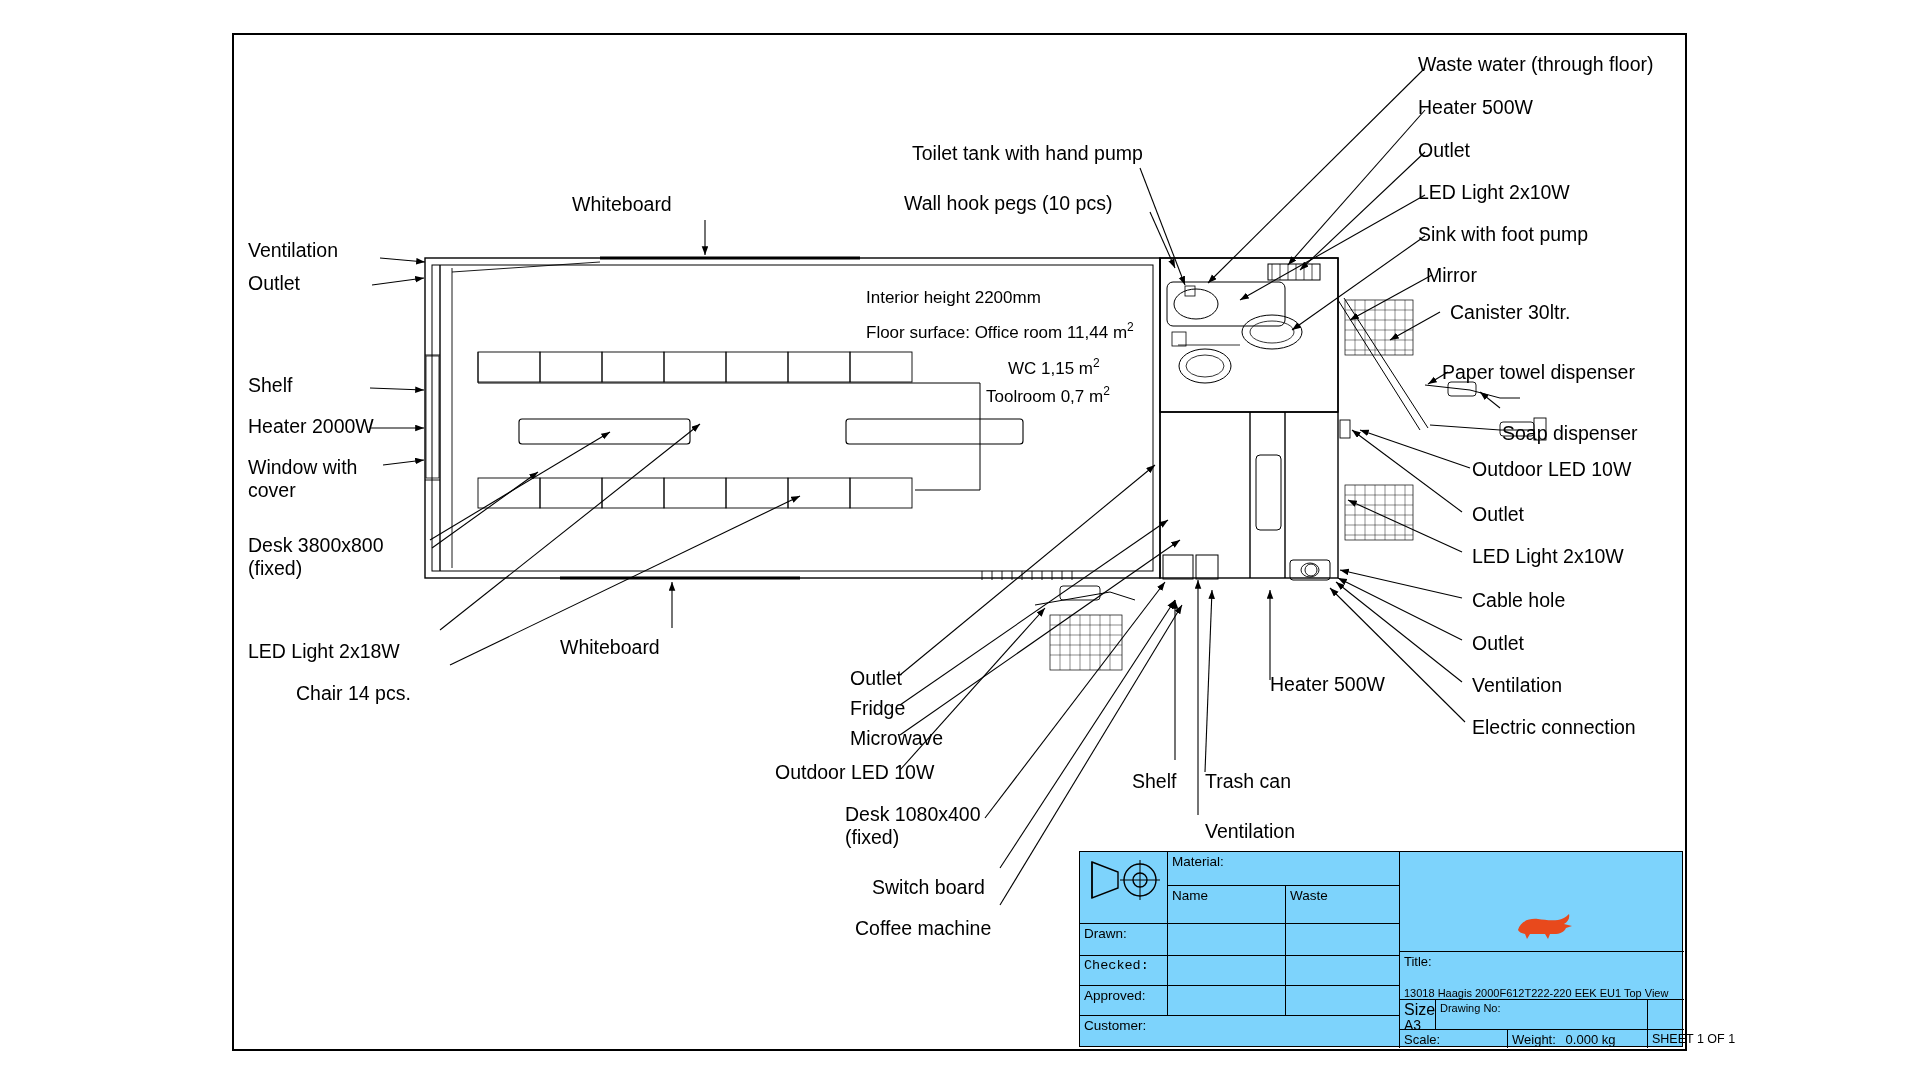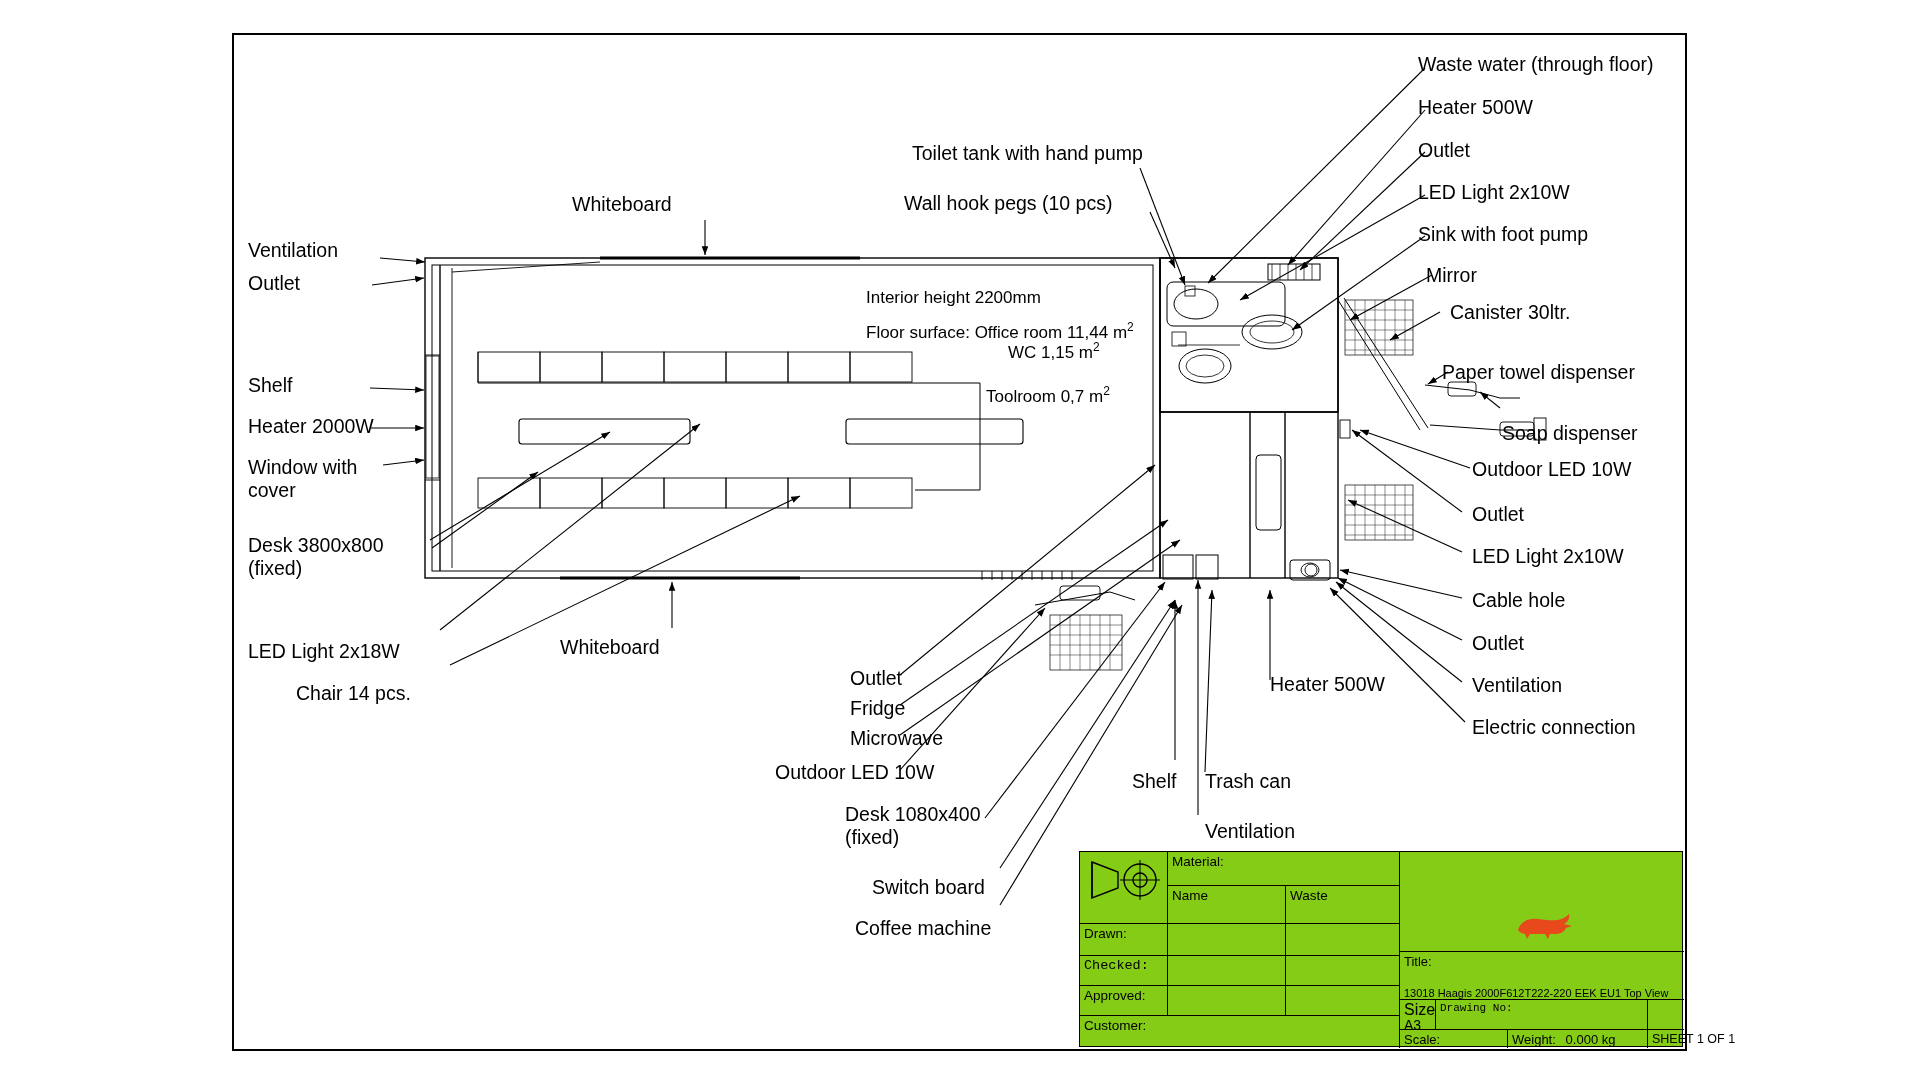--- a/index.html
+++ b/index.html
@@ -4,21 +4,21 @@
 <style>
   html,body{margin:0;padding:0;background:#ffffff;}
   body{width:1920px;height:1080px;overflow:hidden;font-family:"Liberation Sans",sans-serif;}
   #sheet{position:absolute;left:0;top:0;width:1920px;height:1080px;background:#ffffff;}
   #frame{position:absolute;left:232px;top:33px;width:1455px;height:1018px;border:2px solid #000;box-sizing:border-box;background:#fff;}
   .lbl{position:absolute;font-size:19.5px;color:#000;white-space:nowrap;line-height:1.18;}
   .lbl.small{font-size:17px;}
   .sup{font-size:12px;vertical-align:super;}
   svg.overlay{position:absolute;left:0;top:0;width:1920px;height:1080px;pointer-events:none;}
   
-  #titleblock{position:absolute;left:1079px;top:851px;width:604px;height:196px;border:1.5px solid #000;box-sizing:border-box;background:#84cc16;}
+  #titleblock{position:absolute;left:1079px;top:851px;width:604px;height:196px;border:1.5px solid #000;box-sizing:border-box;background:#7dd3fc;}
   .tbcell{position:absolute;box-sizing:border-box;font-size:13.5px;color:#000;padding:2px 4px;}
   #respo{position:absolute;left:1418px;top:862px;width:250px;height:80px;}
   .respo-text{font-family:"Liberation Sans",sans-serif;font-weight:bold;font-style:italic;font-size:46px;color:#E8491C;letter-spacing:1px;}
   .tt{font-size:13px;}
 </style>
 </head>
 <body>
 
 <div id="sheet">
 
@@ -276,21 +276,21 @@
 (fixed)</span></div>
   <div class="lbl" style="left:872px;top:876px;">Switch board</div>
   <div class="lbl" style="left:855px;top:917px;">Coffee machine</div>
 
   <div class="lbl" style="left:1132px;top:770px;">Shelf</div>
   <div class="lbl" style="left:1205px;top:770px;">Trash can</div>
   <div class="lbl" style="left:1205px;top:820px;">Ventilation</div>
 
   <div class="lbl small" style="left:866px;top:288px;">Interior height 2200mm</div>
   <div class="lbl small" style="left:866px;top:320px;"><span>Floor surface: Office room 11,44 m</span><span class="sup">2</span></div>
-  <div class="lbl small" style="left:1008px;top:340px;"><span>WC 1,15 m</span><span class="sup">2</span></div>
+  <div class="lbl small" style="left:1008px;top:356px;"><span>WC 1,15 m</span><span class="sup">2</span></div>
   <div class="lbl small" style="left:972px;top:384px;margin-left:14px;"><span>Toolroom 0,7 m</span><span class="sup">2</span></div>
 
   <div id="titleblock">
 
     <div class="tbcell" style="left:0;top:0;width:88px;height:72px;border-right:1.2px solid #000;border-bottom:1.2px solid #000;">
       <svg width="80" height="52" viewBox="0 0 80 52">
         <path d="M8 8 L34 18 L34 34 L8 44 Z" fill="none" stroke="#000" stroke-width="1.4"></path>
         <line x1="8" y1="8" x2="8" y2="44" stroke="#000" stroke-width="1.4"></line>
         <circle cx="56" cy="26" r="16" fill="none" stroke="#000" stroke-width="1.4"></circle>
         <circle cx="56" cy="26" r="7" fill="none" stroke="#000" stroke-width="1.4"></circle>
@@ -322,21 +322,21 @@
     <div class="tbcell" style="left:320px;top:100px;width:284px;height:48px;border-bottom:1.2px solid #000;">
       <div class="tt">Title:</div>
       <div class="tt" style="font-size:11px;margin-top:18px;">13018 Haagis 2000F612T222-220 EEK EU1 Top View</div>
     </div>
 
     <div class="tbcell" style="left:320px;top:148px;width:36px;height:30px;border-right:1.2px solid #000;border-bottom:1.2px solid #000;">
       <div class="tt" style="font-size:16px;line-height:1;">Size</div>
       <div class="tt" style="font-size:14px;line-height:1.1;">A3</div>
     </div>
     <div class="tbcell" style="left:356px;top:148px;width:212px;height:30px;border-right:1.2px solid #000;border-bottom:1.2px solid #000;">
-      <div class="tt" style="font-size:11px;font-family:Liberation Mono, monospace;">Drawing No:</div>
+      <div class="tt" style="font-size:11px;">Drawing No:</div>
       <div class="tt"></div>
     </div>
     <div class="tbcell" style="left:568px;top:148px;width:36px;height:30px;border-bottom:1.2px solid #000;"></div>
 
     <div class="tbcell" style="left:320px;top:178px;width:108px;height:18px;border-right:1.2px solid #000;">
       <span class="tt">Scale:</span>
       <span class="tt"></span>
     </div>
     <div class="tbcell" style="left:428px;top:178px;width:140px;height:18px;border-right:1.2px solid #000;">
       <span class="tt">Weight:</span>

